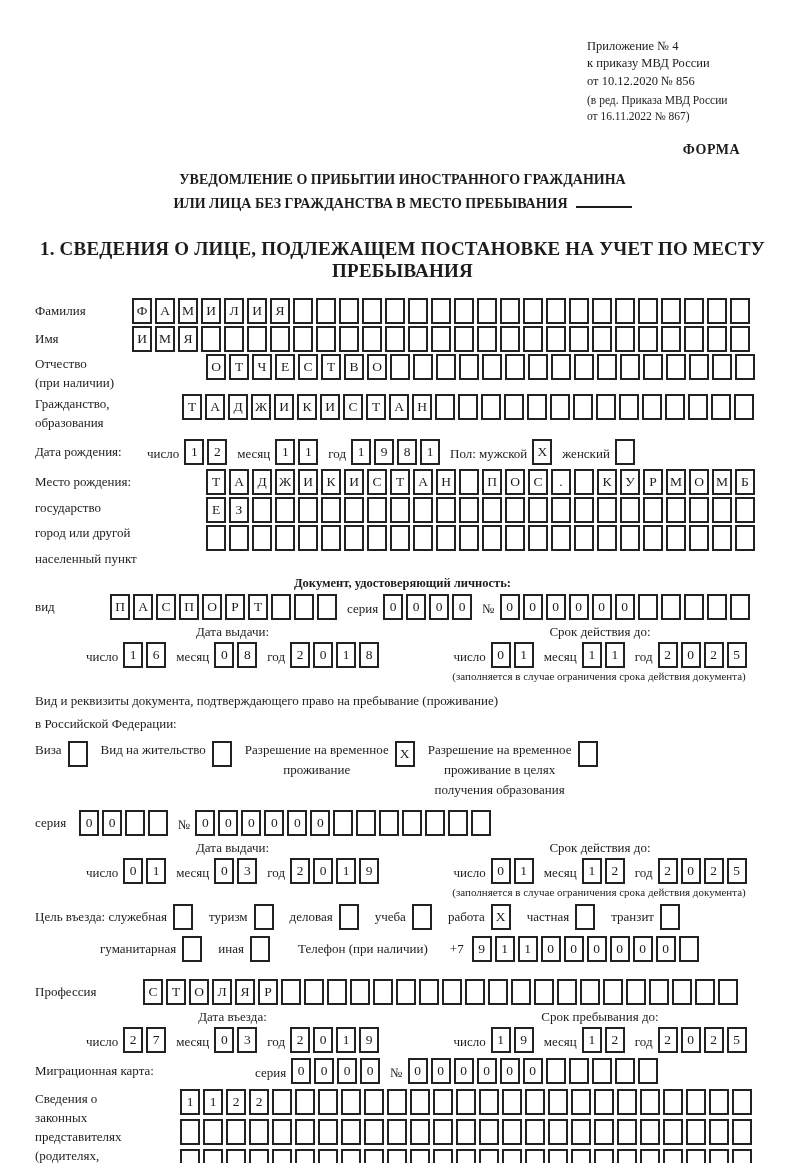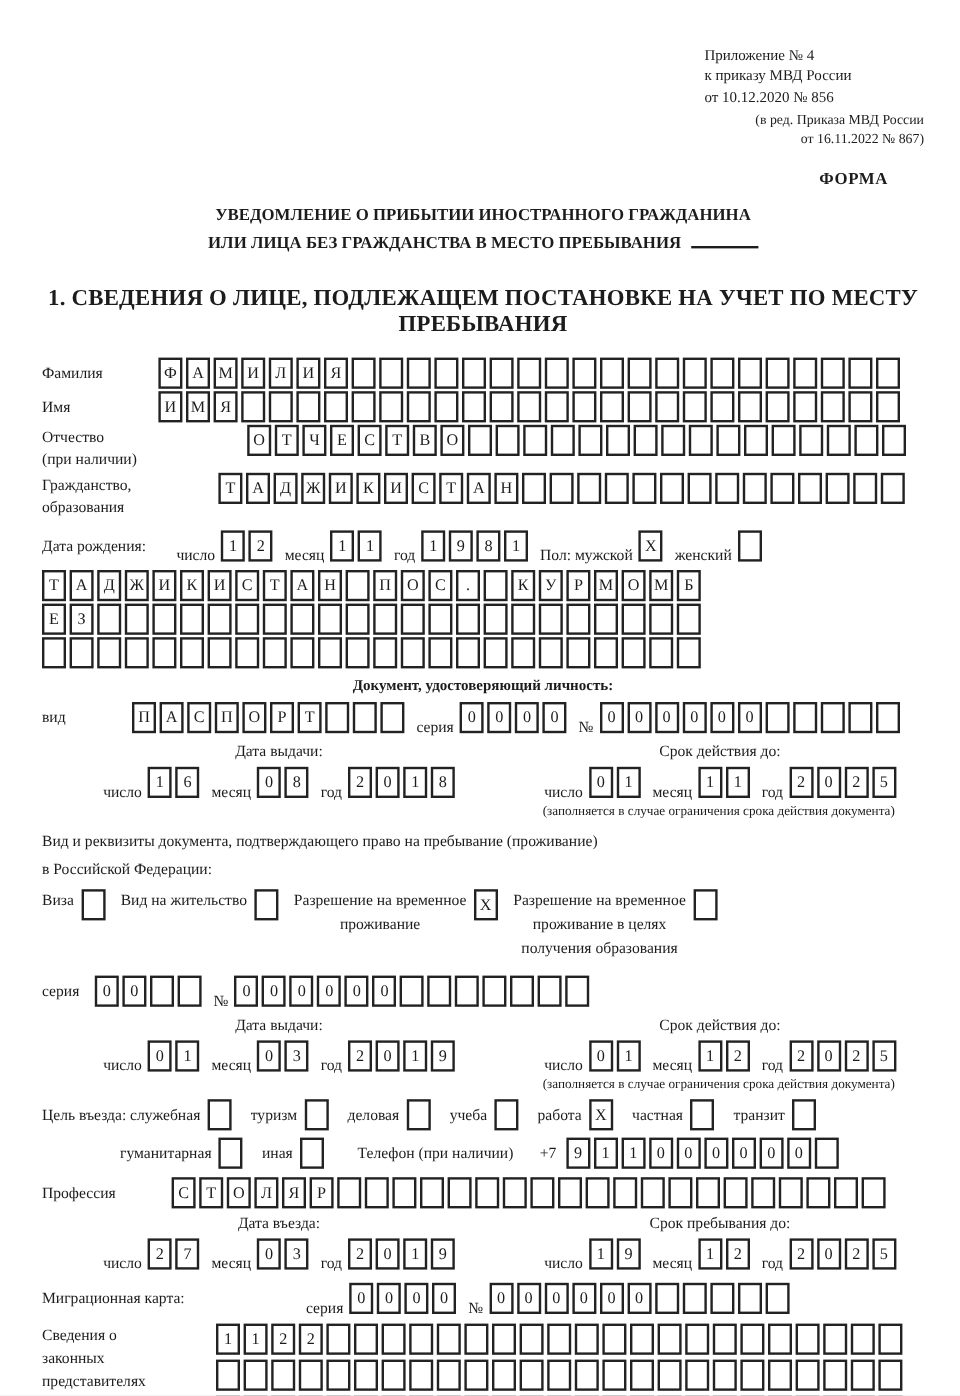--- a/index.html
+++ b/index.html
@@ -2,41 +2,41 @@
 <html><head>
 <meta charset="utf-8">
 <style>
   html,body{margin:0;padding:0;background:#e8e8e8;}
   .page{
     width:800px;height:1163px;background:#ffffff;color:#1c1c1c;
     font-family:"Liberation Serif","DejaVu Serif",serif;
     box-sizing:border-box;padding:38px 30px 10px 35px;margin:0 auto;position:relative;
   }
   .hdr-right{margin-left:552px;font-size:12.5px;line-height:1.38;}
-  .hdr-right .amend{font-size:11.5px;text-align:right;}
+  .hdr-right .amend{font-size:11.5px;}
   .hdr-right .gap{margin-top:3px;}
   .forma{text-align:right;padding-right:30px;font-weight:bold;font-size:14px;margin-top:18px;letter-spacing:.5px;}
   .title{ text-align:center;font-weight:bold;font-size:14px;line-height:1.7;margin-top:10px;}
   .tline{display:inline-block;width:56px;border-bottom:2px solid #1c1c1c;height:12px;margin-left:8px;}
   .sec{font-weight:bold;font-size:19px;text-align:center;margin-top:22px;letter-spacing:.2px;}
 
   .row{display:flex;align-items:center;margin-top:2px;}
   .row.top{align-items:flex-start;}
   .lbl{font-size:13px;flex:0 0 auto;}
   .w97{width:97px;} .w171{width:171px;} .w147{width:147px;} .w108{width:108px;} .w145{width:145px;} .w75{width:75px;} .w168{width:168px;}
   .lbl-stack{font-size:13px;line-height:19px;flex:0 0 auto;}
   .lbl-stack.tall{line-height:25.5px;}
   .cells{display:inline-flex;gap:3px;flex:0 0 auto;}
   .cell{
     display:inline-block;width:20px;height:26px;box-sizing:border-box;
     border:2px solid #222;text-align:center;font-size:13.5px;line-height:22px;
     font-family:"Liberation Serif",serif;background:#fff;
   }
   .cellrows > .cells{margin-bottom:2px;}
-  .sub{font-size:13px;margin:16px 5px 0 10px;flex:0 0 auto;}
+  .sub{font-size:13px;margin:4px 5px 0 10px;flex:0 0 auto;}
   .sub.first{margin-left:0;}
   .dochead{text-align:center;font-weight:bold;font-size:12.5px;margin-top:5px;margin-bottom:3px;font-family:Liberation Serif, serif;}
 
   .dates{display:flex;margin-top:4px;}
   .dcol{display:flex;flex-direction:column;align-items:center;}
   .dcol.left{width:395px;}
   .dcol.right{flex:1;}
   .dtitle{text-align:center;font-size:13px;margin-bottom:2px;}
   .drow{display:flex;align-items:center;}
   .dnote{text-align:right;font-size:11px;margin-top:2px;padding-right:2px;}
@@ -231,20 +231,26 @@
     <span class="cells">
         <span class="cell">X</span>
       </span>
     <span class="sub">женский</span>
     <span class="cells">
         <span class="cell"></span>
       </span>
   </div>
 
   <div class="row top" style="margin-top:4px;">
+    <span class="lbl-stack tall w171">
+      <span>Место рождения:</span><br>
+      <span>государство</span><br>
+      <span>город или другой</span><br>
+      <span>населенный пункт</span>
+    </span>
     <span class="cellrows">
       <span class="cells" style="display:flex;">
           <span class="cell">Т</span>
           <span class="cell">А</span>
           <span class="cell">Д</span>
           <span class="cell">Ж</span>
           <span class="cell">И</span>
           <span class="cell">К</span>
           <span class="cell">И</span>
           <span class="cell">С</span>
@@ -570,21 +576,21 @@
           <span class="cell">0</span>
           <span class="cell">0</span>
           <span class="cell">0</span>
           <span class="cell">0</span>
           <span class="cell">0</span>
           <span class="cell"></span>
         </span>
     </span>
   </div>
 
-  <div class="row" style="margin-top:7px;">
+  <div class="row" style="margin-top:17px;">
     <span class="lbl w108">Профессия</span>
     <span class="cells">
         <span class="cell">С</span>
         <span class="cell">Т</span>
         <span class="cell">О</span>
         <span class="cell">Л</span>
         <span class="cell">Я</span>
         <span class="cell">Р</span>
         <span class="cell"></span>
         <span class="cell"></span>

